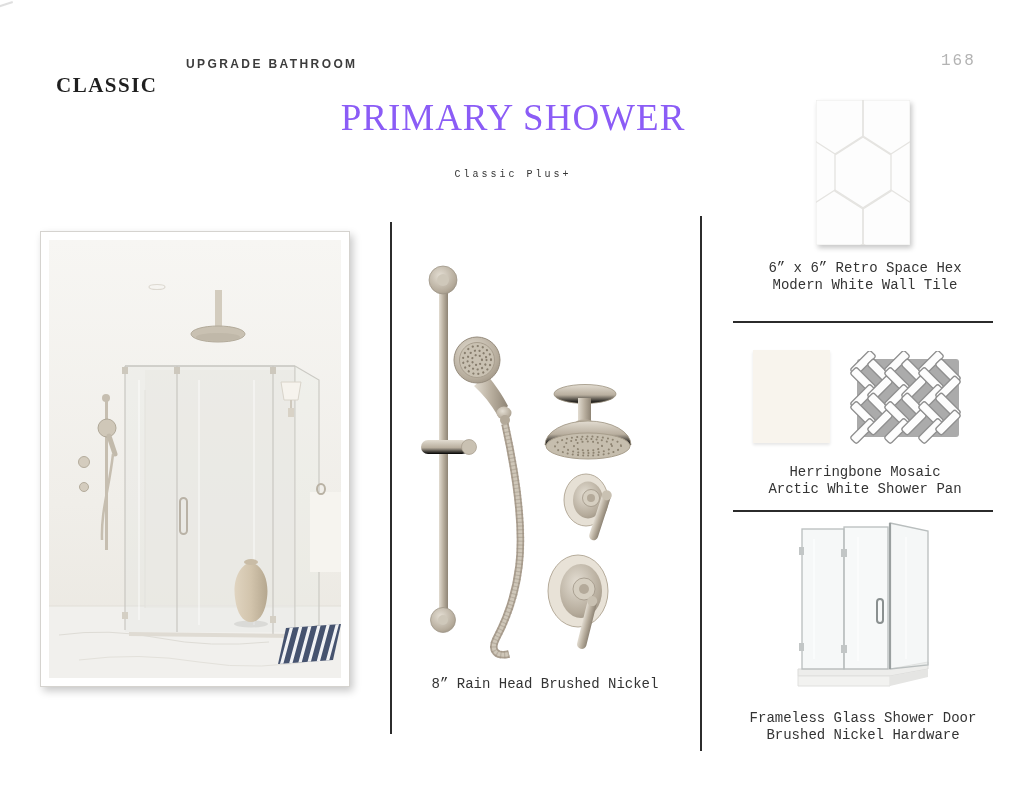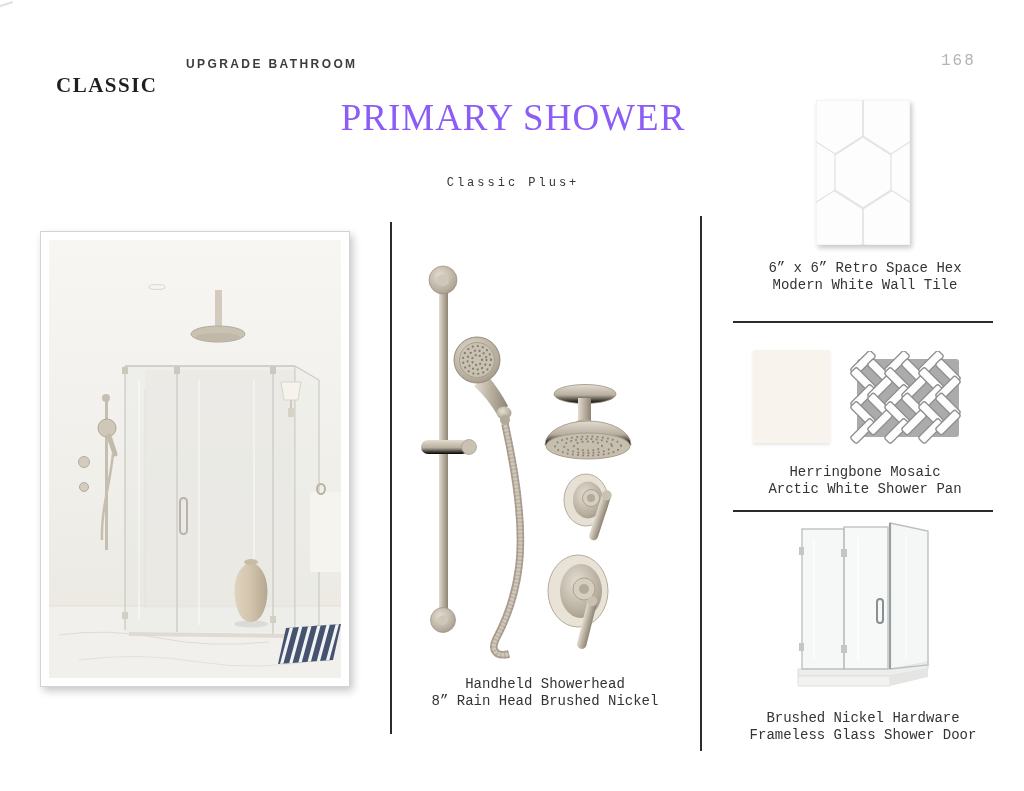--- a/index.html
+++ b/index.html
@@ -8,22 +8,22 @@
   .abs{position:absolute;}
   
   .brand{left:56px;top:48px;font-family:"Liberation Serif",serif;font-weight:700;
          font-size:21px;letter-spacing:1.5px;color:#1f1f1f;margin-top:25px;}
   .section{left:186px;top:57px;font-size:12px;font-weight:700;letter-spacing:2.4px;color:#3c3c3c;}
   .pagenum{left:941px;top:52px;font-family:"Liberation Mono",monospace;font-size:16px;
            letter-spacing:2px;color:#b3b3b3;}
   
   .title{left:513px;top:96px;transform:translateX(-50%);font-family:"Liberation Serif",serif;
          font-size:37px;letter-spacing:1px;color:#8b5cf6;white-space:nowrap;}
-  .subtitle{left:513px;top:176px;transform:translateX(-50%);font-family:"Liberation Mono",monospace;
-            font-size:12px;letter-spacing:3px;color:#343434;white-space:nowrap;}
+  .subtitle{left:513px;top:169px;transform:translateX(-50%);font-family:"Liberation Mono",monospace;
+            font-size:10px;letter-spacing:3px;color:#343434;white-space:nowrap;}
   
   .vline{width:1.5px;background:#2c2c2c;}
   .hline{height:1.5px;background:#2b2b2b;}
   
   .photo-frame{left:40px;top:231px;width:310px;height:456px;background:#fff;
                border:1px solid #d5d3cf;box-shadow:3px 4px 8px rgba(0,0,0,.22);
                padding:8px;box-sizing:border-box;}
   .photo-frame svg{display:block;}
   
   .label{font-family:"Liberation Mono",monospace;font-size:14px;line-height:17px;
@@ -191,21 +191,20 @@
     <ellipse cx="166" cy="343" rx="21" ry="27" fill="url(#gR)"></ellipse>
     <circle cx="169" cy="341" r="11" fill="#d6cfc1" stroke="#a09686" stroke-width=".8"></circle>
     <circle cx="169" cy="341" r="5" fill="#b4aa9a"></circle>
     <g transform="rotate(14 177 352)">
       <rect x="173" y="350" width="9.5" height="52" rx="4.5" fill="url(#gN)"></rect>
       <circle cx="177.5" cy="353" r="5" fill="#c9c1b2"></circle>
     </g>
   </svg>
 
   <div class="abs label" style="left:545px;top:676px;">
-    <div>Handheld Showerhead</div>
     <div>8” Rain Head Brushed Nickel</div>
   </div>
 
   <svg class="abs hex-tile" style="left:816px;top:100px;" width="94" height="145" viewBox="0 0 94 145">
     <rect x="0" y="0" width="94" height="145" fill="#fdfdfd" stroke="#ececea" stroke-width="1"></rect>
     <g fill="none" stroke="#e5e4e1" stroke-width="1.4">
       <path d="M47,37 L75,55 L75,91 L47,109 L19,91 L19,55 Z"></path>
       <path d="M19,-18 L47,0 L47,36 L19,54 L-9,36 L-9,0 Z"></path>
       <path d="M75,-18 L103,0 L103,36 L75,54 L47,36 L47,0 Z"></path>
       <path d="M19,90 L47,108 L47,144 L19,162 L-9,144 L-9,108 Z"></path>
@@ -273,17 +272,17 @@
     <rect x="5" y="28" width="5" height="8" fill="#c2c6c6"></rect>
     <rect x="5" y="124" width="5" height="8" fill="#c2c6c6"></rect>
     <rect x="47" y="30" width="6" height="8" fill="#c2c6c6"></rect>
     <rect x="47" y="126" width="6" height="8" fill="#c2c6c6"></rect>
 
     <rect x="83" y="80" width="6" height="24" rx="3" fill="none" stroke="#8a9090" stroke-width="2"></rect>
 
     <path d="M20,20 V140 M64,18 V142 M112,18 V140" stroke="#ffffff" stroke-width="1.5" opacity=".6"></path>
   </svg>
   <div class="abs label" style="left:863px;top:710px;">
+    <div>Frameless Glass Shower Door</div>
     <div>Brushed Nickel Hardware</div>
-    <div>Frameless Glass Shower Door</div>
   </div>
 
 </div>
 
 </body></html>

